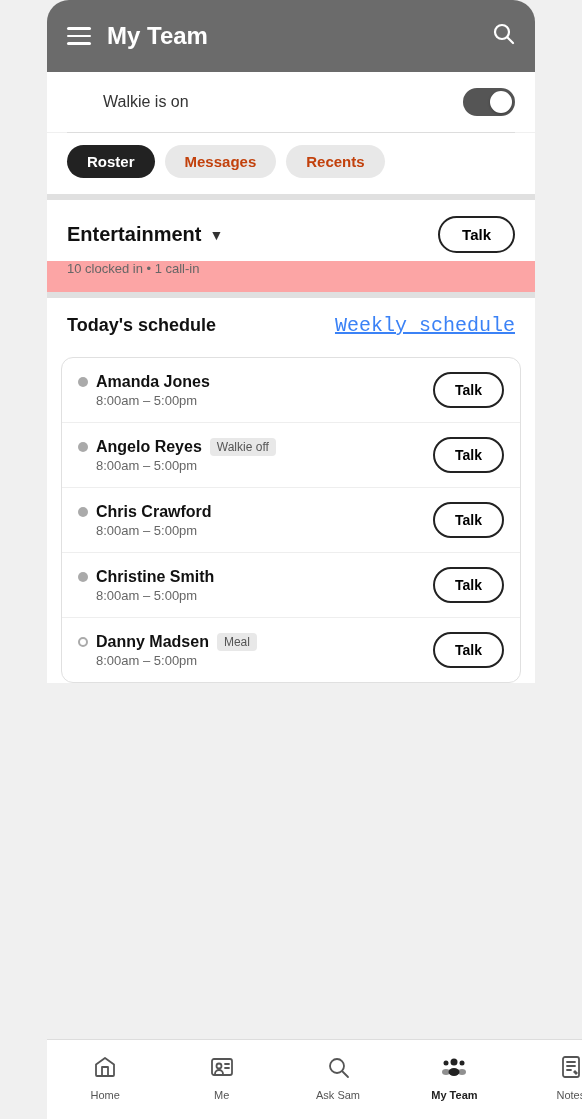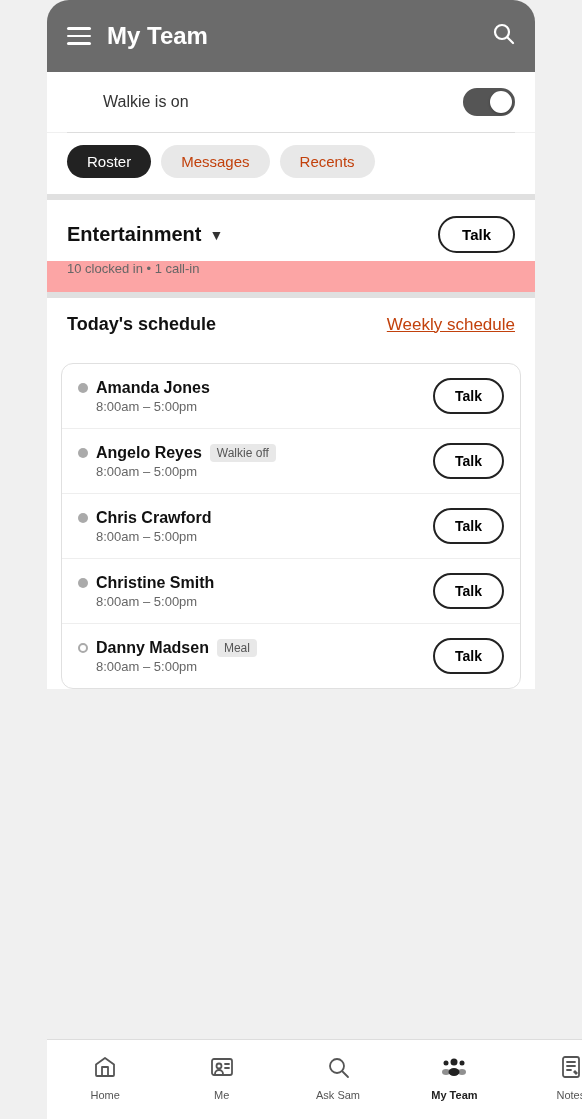--- a/index.html
+++ b/index.html
@@ -97,21 +97,21 @@
     .tabs {
       display: flex;
       gap: 10px;
       padding: 12px 20px 16px;
       background: white;
     }
     .tab {
       padding: 8px 20px;
       border-radius: 20px;
       font-size: 15px;
-      font-weight: 400;
+      font-weight: 700;
       cursor: pointer;
       border: none;
     }
     .tab-active {
       background: #222;
       color: white;
     }
     .tab-inactive {
       background: #e8e8e8;
       color: #c2410c;
@@ -173,30 +173,31 @@
       align-items: center;
       justify-content: space-between;
       padding: 16px 20px 12px;
     }
     .schedule-title {
       font-size: 18px;
       font-weight: 700;
       color: #111;
     }
     .weekly-link {
-      font-size: 17px;
-      color: #c2410c;
+      font-size: 20px;
+      color: #3b82f6;
       text-decoration: underline;
       cursor: pointer;
+      font-family: Liberation Mono, monospace;
     }
 
     
     .schedule-card {
       background: white;
-      margin: 16px 14px 8px;
+      margin: 8px 14px 8px;
       border-radius: 12px;
       border: 1px solid #e0e0e0;
       overflow: hidden;
     }
     .person-row {
       display: flex;
       align-items: center;
       justify-content: space-between;
       padding: 14px 16px;
       border-bottom: 1px solid #eee;

